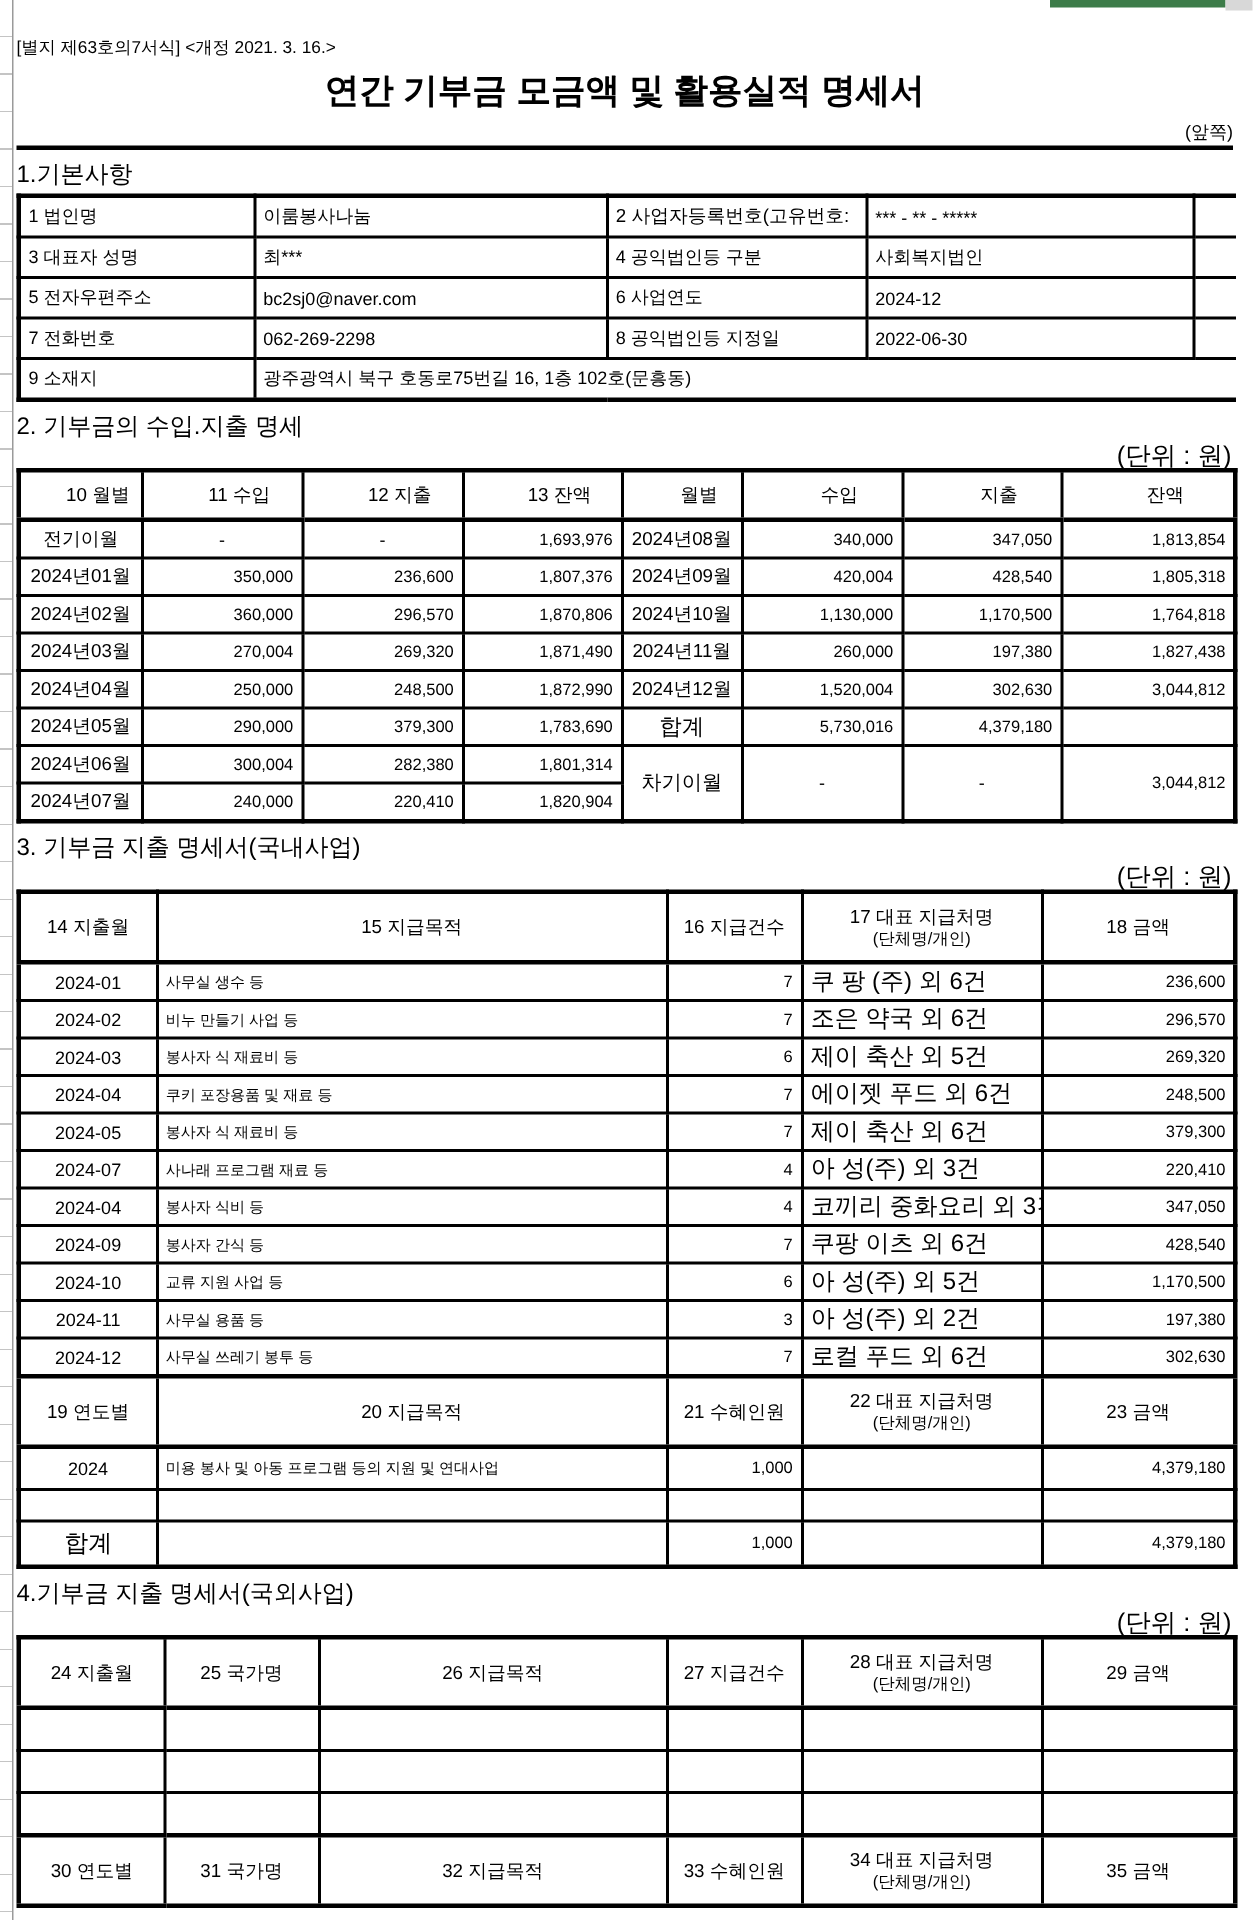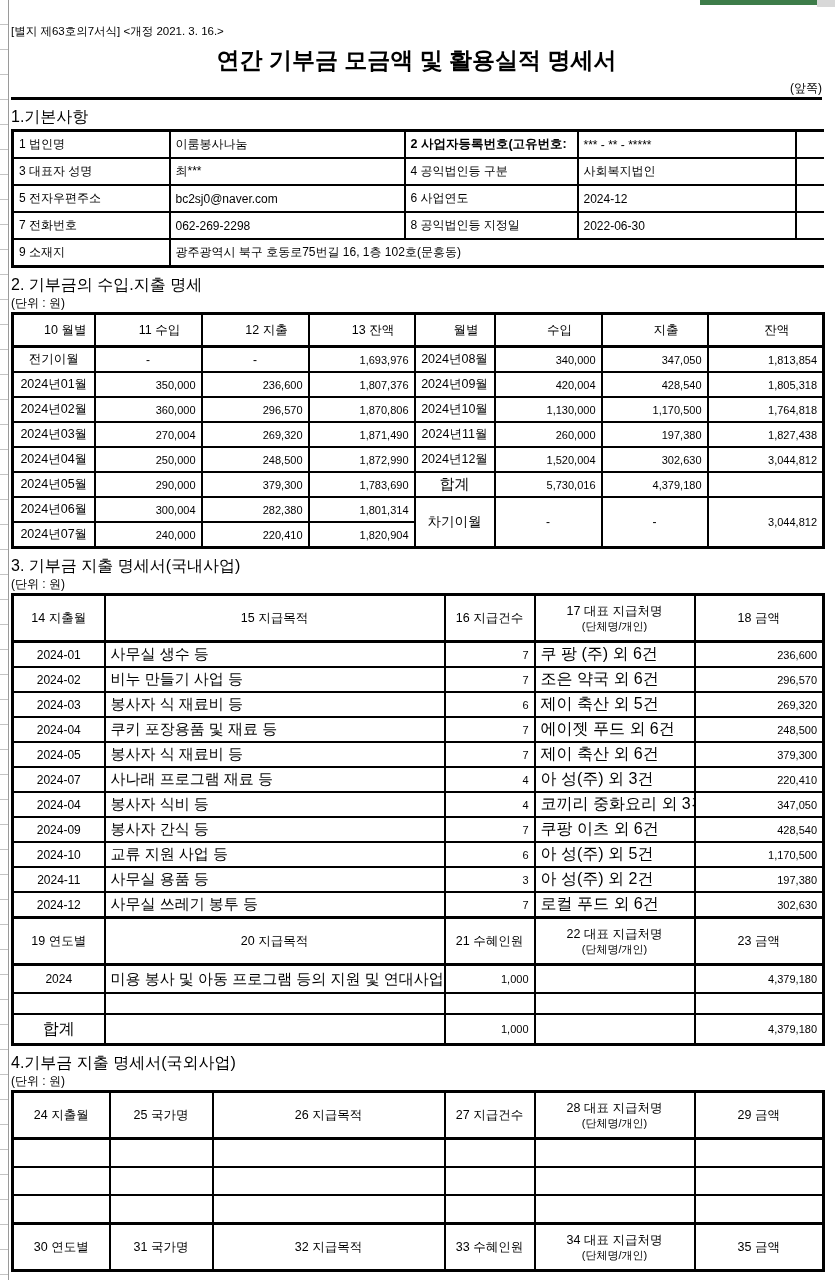--- a/index.html
+++ b/index.html
@@ -14,47 +14,47 @@
     border-right:1px solid #9a9a9a;
   }
   .green-bar{position:absolute;left:700px;top:0;width:117px;height:5px;background:#3d7c49;}
   .gray-corner{position:absolute;left:817px;top:0;width:18px;height:7px;background:#d8d8d8;}
   .content{position:absolute;left:11px;top:0;width:811px;}
   .form-note{font-size:11.5px;padding-top:24px;}
   .doc-title{text-align:center;font-size:23px;font-weight:bold;margin-top:7px;line-height:28px;}
   .side-label{text-align:right;font-size:12px;margin-top:7px;line-height:14px;}
   .rule{height:3px;background:#000;margin-top:2px;}
   .sec-heading{font-size:16px;font-weight:normal;margin:7px 0 2px 0;line-height:20px;}
-  .unit{text-align:left;font-size:12px;margin:1px 1px 2px 0;line-height:13px;}
+  .unit{text-align:right;font-size:17px;margin:1px 1px 2px 0;line-height:13px;}
   table{border-collapse:collapse;width:811px;table-layout:fixed;}
   td{border:2px solid #000;font-size:12px;padding:0 5px;overflow:hidden;white-space:nowrap;vertical-align:middle;}
   .tbl{border:3px solid #000;}
   .tbl-open-right{border:3px solid #000;border-right:none;}
   .hdr td{text-align:center;font-size:12.5px;border-bottom:3px solid #000;}
   .hdr2 td{text-align:center;font-size:12.5px;border-top:3px solid #000;border-bottom:3px solid #000;}
   .sub{font-size:11px;line-height:13px;}
   .num{text-align:right;font-size:11px;}
   .ctr{text-align:center;}
   .mon{text-align:center;font-size:12.5px;}
   .lbl{font-size:12.5px;white-space:normal;line-height:15px;}
-  .clip2{height:25px;font-weight:bold;}
+  .clip2{height:25px;}
   .s1 td{height:25px;}
   .s2 td{height:23px;}
   .s2 .hdr td{height:30px;padding-left:28px;}
   .sum-label{text-align:center;font-size:15px;}
   .carry-label{text-align:center;font-size:13.5px;}
   .s3 td{height:23px;}
   .s3 .hdr td,.s3 .hdr2 td{height:44px;}
   .s3 .yr-row td{height:26px;}
   .s3 .blank-row td{height:19px;}
   .s3 .total-row td{height:28px;}
   .sum3{text-align:center;font-size:16px;}
   .s4 td{height:26px;}
   .s4 .hdr td,.s4 .hdr2 td{height:44px;}
-  .purpose{text-align:left;font-size:15px;}
+  .purpose{text-align:left;font-size:10px;}
   .payee{text-align:left;font-size:16px;}
 </style>
 </head>
 <body>
 
 <div class="left-strip"></div>
 <div class="green-bar"></div>
 <div class="gray-corner"></div>
 
 <div class="content">

